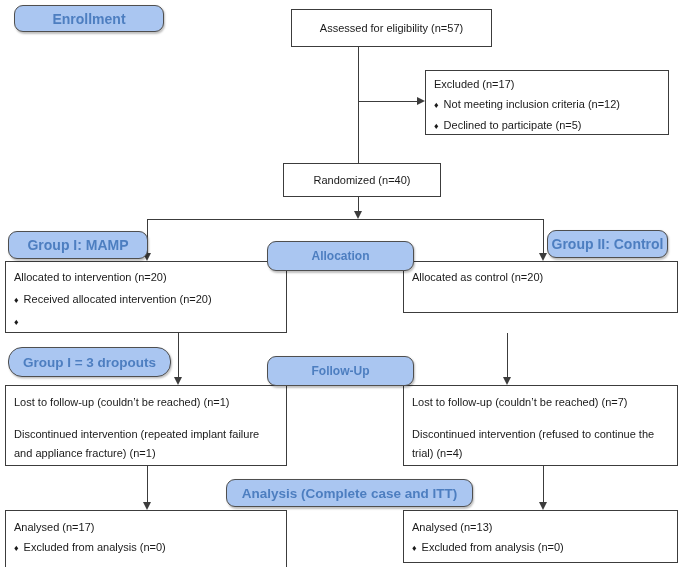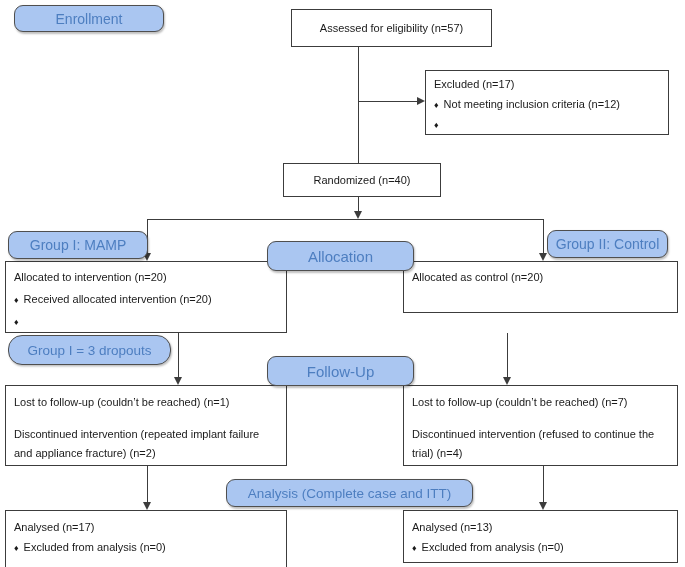--- a/index.html
+++ b/index.html
@@ -37,31 +37,31 @@
   .bullet-row .diamond { font-size: 9px; margin-right: 5px; flex: 0 0 auto; }
   .spaced .bullet-row { margin-top: 4px; }
 
   
   .stage-label {
     position: absolute;
     background: #aac6f1;
     border: 1.6px solid #4f4f4f;
     border-radius: 9px;
     color: #4d7ec0;
-    font-weight: normal;
+    font-weight: bold;
     font-size: 14px;
     display: flex;
     align-items: center;
     justify-content: center;
     text-align: center;
     box-shadow: 1px 1.5px 2px rgba(0,0,0,0.25);
     z-index: 5;
     white-space: nowrap;
   }
-  .stage-label.big { font-size: 15px; }
+  .stage-label.big { font-size: 12px; }
   .stage-label.small { font-size: 13.5px; }
 
   
   .vline { position: absolute; width: 1.3px; background: #3c3c3c; }
   .hline { position: absolute; height: 1.3px; background: #3c3c3c; }
   .arrow-down {
     position: absolute; width: 0; height: 0;
     border-left: 4.5px solid transparent;
     border-right: 4.5px solid transparent;
     border-top: 8px solid #3c3c3c;
@@ -104,39 +104,40 @@
   <div class="arrow-down" style="left:539px; top:502px;"></div>
 
   <div class="stage-label" style="left:14px; top:5px; width:150px; height:27px;">Enrollment</div>
 
   <div class="stage-label" style="left:8px; top:231px; width:140px; height:28px;">Group I: MAMP</div>
 
   <div class="stage-label big" style="left:267px; top:241px; width:147px; height:30px;">Allocation</div>
 
   <div class="stage-label" style="left:547px; top:230px; width:121px; height:28px;">Group II: Control</div>
 
-  <div class="stage-label small" style="left:8px; top:335px; width:163px; height:30px;border-radius:14px;">Group I = 3 dropouts</div>
+  <div class="stage-label small" style="left:8px; top:347px; width:163px; height:30px;border-radius:14px;">Group I = 3 dropouts</div>
 
   <div class="stage-label big" style="left:267px; top:356px; width:147px; height:30px;">Follow-Up</div>
 
 
   <div class="stage-label small" style="left:226px; top:479px; width:247px; height:28px;">Analysis (Complete case and ITT)</div>
 
   <div class="box center" style="left:258px; top:9px; width:201px; height:38px;margin-left:33px;">
     <span>Assessed for eligibility (n=57)</span>
   </div>
 
   <div class="box" style="left:425px; top:70px; width:244px; height:65px; padding-top:4px;">
     <div>Excluded (n=17)</div>
     <div class="bullet-row">
       <span class="diamond">♦</span>
       <span>Not meeting inclusion criteria (n=12)</span>
     </div>
     <div class="bullet-row">
       <span class="diamond">♦</span>
+      <span>Declined to participate (n=5)</span>
     </div>
   </div>
 
   <div class="box center" style="left:283px; top:163px; width:158px; height:34px;">
     <span>Randomized (n=40)</span>
   </div>
 
   <div class="box spaced" style="left:5px; top:261px; width:282px; height:72px; padding-top:6px;">
     <div>Allocated to intervention (n=20)</div>
     <div class="bullet-row">
@@ -147,21 +148,21 @@
       <span class="diamond">♦</span>
     </div>
   </div>
 
   <div class="box" style="left:403px; top:261px; width:275px; height:52px; padding-top:6px;">
     <div>Allocated as control (n=20)</div>
   </div>
 
   <div class="box" style="left:5px; top:385px; width:282px; height:81px; padding-top:7px; line-height:19px;">
     <div class="para">Lost to follow-up (couldn’t be reached) (n=1)</div>
-    <div class="para">Discontinued intervention (repeated implant failure and appliance fracture) (n=2)</div>
+    <div class="para">Discontinued intervention (repeated implant failure and appliance fracture) (n=1)</div>
   </div>
 
   <div class="box" style="left:403px; top:385px; width:275px; height:81px; padding-top:7px; line-height:19px;">
     <div class="para">Lost to follow-up (couldn’t be reached) (n=7)</div>
     <div class="para">Discontinued intervention (refused to continue the trial) (n=4)</div>
   </div>
 
   <div class="box" style="left:5px; top:510px; width:282px; height:68px; padding-top:7px;">
     <div>Analysed (n=17)</div>
     <div class="bullet-row">

